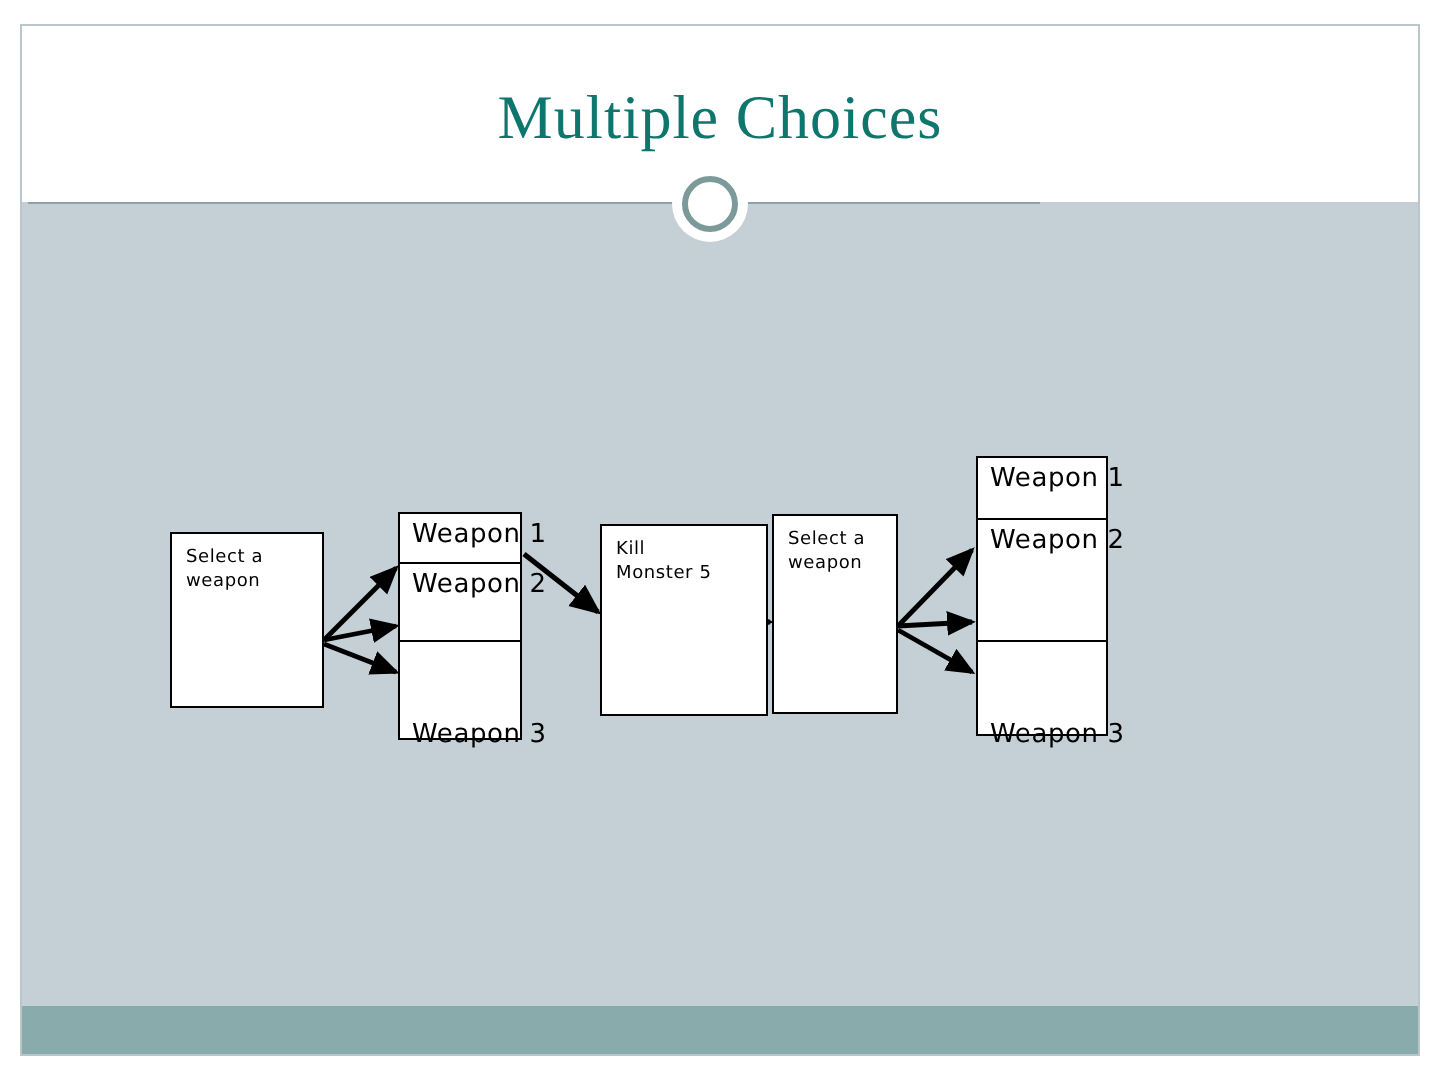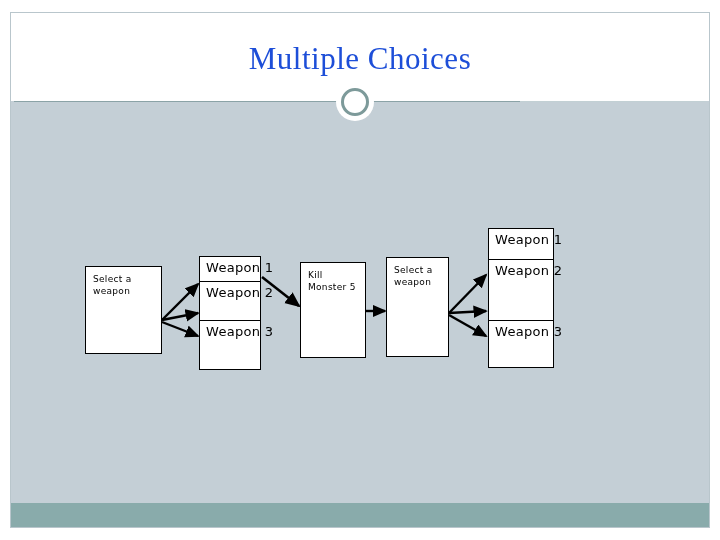--- a/index.html
+++ b/index.html
@@ -41,21 +41,21 @@
   #title {
     position: absolute;
     left: 0;
     top: 28px;
     width: 698px;
     text-align: center;
     font-family: "Liberation Serif", serif;
     font-size: 31px;
     font-weight: normal;
     letter-spacing: 0.5px;
-    color: #1d4ed8;
+    color: #0f766e;
     white-space: nowrap;
   }
 
   
   #rule {
     position: absolute;
     left: 14px;
     top: 101px;
     width: 692px;
     height: 1px;
@@ -142,21 +142,21 @@
     position: absolute;
     background: #ffffff;
     border: 1px solid #000000;
     box-sizing: border-box;
   }
   .stack-cell {
     position: relative;
     box-sizing: border-box;
     border-bottom: 1px solid #000000;
   }
-  .stack-cell:last-child { border-bottom: none; }
+  .stack-cell:last-child { border-bottom: none; margin-top: 36px; }
   .stack-cell span {
     position: absolute;
     left: 6px;
     top: 5px;
     font-family: "DejaVu Sans", sans-serif;
     font-size: 13px;
     line-height: 11px;
     color: #000000;
     letter-spacing: 0.3px;
     white-space: nowrap;
@@ -223,21 +223,21 @@
         <span>Weapon 1</span>
       </div>
       <div class="stack-cell" style="height:39px;">
         <span>Weapon 2</span>
       </div>
       <div class="stack-cell" style="height:48px;">
         <span>Weapon 3</span>
       </div>
     </div>
 
-    <div class="node" style="left:300px; top:262px; width:66px; height:96px;">
+    <div class="node" style="left:300px; top:262px; width:84px; height:96px;">
       <div class="node-label">
         <div>Kill</div>
         <div>Monster 5</div>
       </div>
     </div>
 
     <div class="node" style="left:386px; top:257px; width:63px; height:100px;">
       <div class="node-label">
         <div>Select a</div>
         <div>weapon</div>

